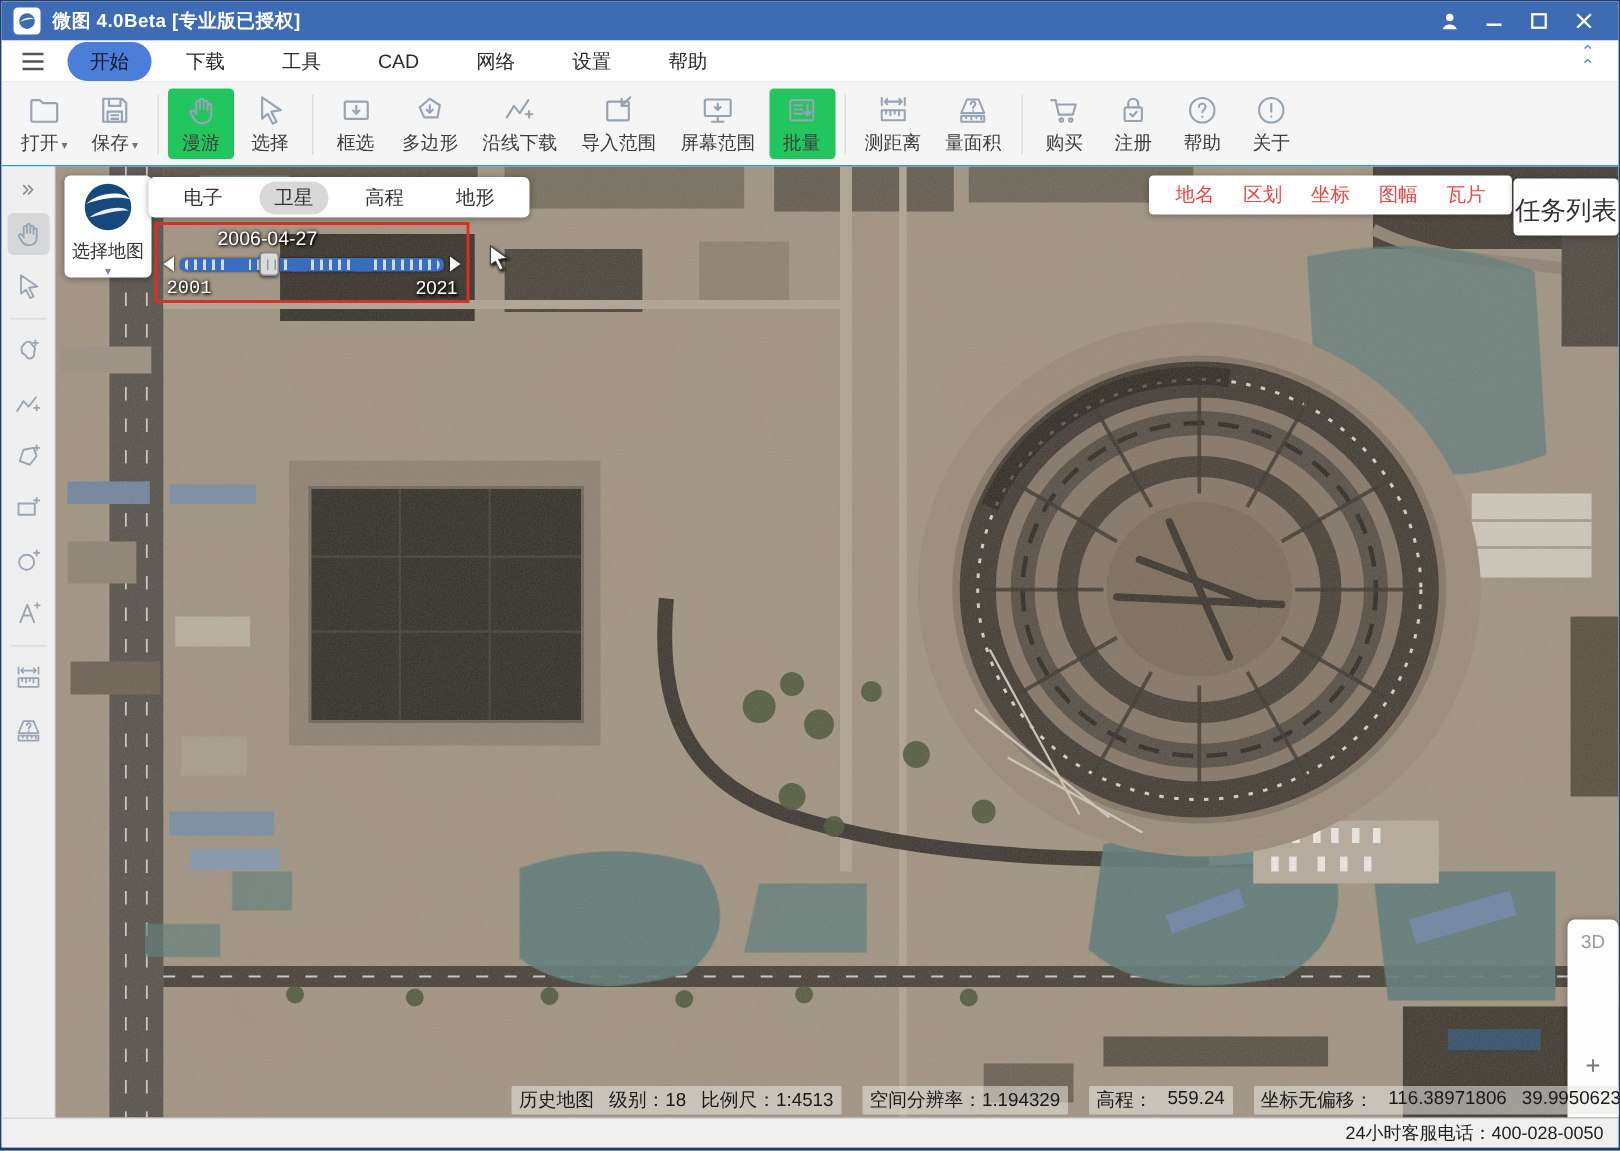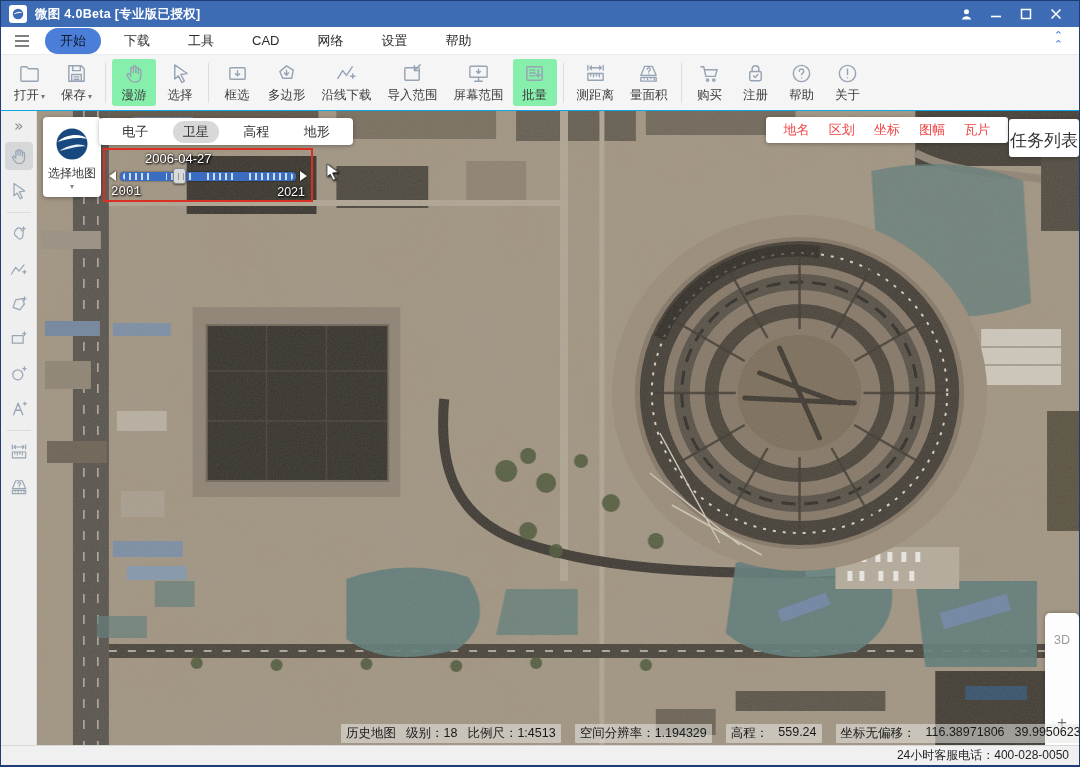--- a/index.html
+++ b/index.html
@@ -16,40 +16,40 @@
   
   .menubar { height:28px; background:#fff; display:flex; align-items:center; padding:0 8px; position:relative; flex-shrink:0; border-bottom:1px solid #ececec; }
   .hamburger { width:26px; height:20px; display:flex; align-items:center; justify-content:center; margin-right:6px; }
   .menu-item { font-size:13px; color:#2b2b2b; padding:4px 15px; margin:0 4px; cursor:default; }
   .menu-item.active { background:#4a7ed9; color:#0f172a; border-radius:13px; }
   .ribbon-collapse { position:absolute; right:16px; top:4px; color:#4a7ed9; line-height:9px; font-size:11px; text-align:center; }
 
   
   .ribbon { height:56px; background:#f5f5f6; display:flex; align-items:center; padding:0 6px; gap:2px; flex-shrink:0; border-bottom:1px solid #0ea5e9; }
   .tbtn { display:flex; flex-direction:column; align-items:center; justify-content:center; gap:2px; padding:3px 7px 2px; border-radius:3px; min-width:44px; }
-  .tbtn.active { background:#86efac; }
+  .tbtn.active { background:#22c55e; }
   .tbtn svg { width:23px; height:23px; color:#97a4b3; }
   .tbtn .lbl { font-size:12.5px; color:#3c3c3c; white-space:nowrap; }
   .tbtn .lbl .drop { font-size:8px; color:#777; margin-left:2px; }
   .vsep { width:1px; height:40px; background:#dddddd; margin:0 4px; flex-shrink:0; }
 
   
   .main { flex:1; display:flex; min-height:0; }
   .sidebar { width:36px; background:#efefef; border-right:1px solid #ddd; display:flex; flex-direction:column; align-items:center; padding-top:6px; gap:7px; flex-shrink:0; }
   .sbtn { width:28px; height:28px; display:flex; align-items:center; justify-content:center; border-radius:4px; color:#99a6b4; }
   .sbtn.small { height:18px; color:#8a8a8a; }
   .sbtn.active { background:#d6d7d8; }
   .sbtn svg { width:20px; height:20px; }
   .hsep { width:24px; height:1px; background:#dcdcdc; }
 
   .map-area { position:relative; flex:1; overflow:hidden; background:#a29480; }
   .map-area > svg.basemap { position:absolute; inset:0; width:100%; height:100%; display:block; }
 
   
-  .select-map { position:absolute; left:6px; top:6px; width:58px; height:80px; background:#fff; border-radius:4px; box-shadow:0 1px 4px rgba(0,0,0,.35); display:flex; flex-direction:column; align-items:center; justify-content:center; gap:3px; }
+  .select-map { position:absolute; left:6px; top:6px; width:58px; height:68px; background:#fff; border-radius:4px; box-shadow:0 1px 4px rgba(0,0,0,.35); display:flex; flex-direction:column; align-items:center; justify-content:center; gap:3px; }
   .select-map .cap { font-size:12px; color:#333; }
   .select-map .caret { font-size:8px; color:#888; line-height:4px; }
 
   .type-bar { position:absolute; left:62px; top:7px; width:254px; height:27px; background:#fff; border-radius:4px; box-shadow:0 1px 4px rgba(0,0,0,.3); display:flex; align-items:center; justify-content:space-around; padding:0 6px; }
   .type-item { font-size:13px; color:#333; padding:2px 10px; border-radius:12px; }
   .type-item.active { background:#d8d8d8; }
 
   .timeline { position:absolute; left:66px; top:37px; width:210px; height:54px; border:2px solid #d93025; }
   .timeline .date { position:absolute; left:40px; top:1px; font-size:13px; color:#fff; text-shadow:0 0 3px #000,1px 1px 2px #000; }
   .timeline .track-row { position:absolute; left:4px; right:4px; top:19px; height:14px; display:flex; align-items:center; }
@@ -62,21 +62,21 @@
   .handle { position:absolute; left:30%; top:-4px; width:13px; height:16px; background:#dadada; border:1px solid #8a8a8a; border-radius:3px; box-shadow:0 1px 2px rgba(0,0,0,.5); }
   .handle::after { content:""; position:absolute; left:4px; top:4px; width:4px; height:7px; border-left:1px solid #999; border-right:1px solid #999; }
   .timeline .min { position:absolute; left:6px; bottom:1px; font-size:12.5px; color:#fff; text-shadow:0 0 3px #000,1px 1px 2px #000;font-family:Liberation Mono, monospace; }
   .timeline .max { position:absolute; right:6px; bottom:1px; font-size:12.5px; color:#fff; text-shadow:0 0 3px #000,1px 1px 2px #000; }
   .mouse-cursor { position:absolute; left:288px; top:52px; filter:drop-shadow(1px 1px 1px #000); }
 
   .layer-bar { position:absolute; left:729px; top:6px; width:242px; height:26px; background:#fff; border-radius:3px; box-shadow:0 1px 4px rgba(0,0,0,.3); display:flex; align-items:center; justify-content:space-around; padding:0 8px; }
   .layer-item { font-size:13px; color:#ef4444; }
   .task-list { position:absolute; left:972px; top:8px; width:70px; height:38px; background:#fff; border-radius:3px; box-shadow:0 1px 4px rgba(0,0,0,.3); display:flex; align-items:flex-end; justify-content:center; padding-bottom:5px; font-size:17px; color:#333; }
 
-  .map-ctrl { position:absolute; left:1008px; top:502px; bottom:0; width:34px; background:#fdfdfd; border-radius:5px 5px 0 0; box-shadow:0 0 4px rgba(0,0,0,.3); display:flex; flex-direction:column; align-items:center; padding-top:20px; gap:23px; }
+  .map-ctrl { position:absolute; left:1008px; top:502px; bottom:0; width:34px; background:#fdfdfd; border-radius:5px 5px 0 0; box-shadow:0 0 4px rgba(0,0,0,.3); display:flex; flex-direction:column; align-items:center; padding-top:8px; gap:23px; }
   .map-ctrl .c3d { font-size:12.5px; color:#9a9a9a; }
   .map-ctrl svg { width:18px; height:18px; color:#8f8f8f; }
   .map-ctrl .zi { font-size:17px; color:#777; line-height:14px; }
 
   .status-overlay { position:absolute; left:304px; right:38px; bottom:2px; height:19px; display:flex; align-items:flex-start; gap:14px; font-size:12.5px; color:#1a1a1a; white-space:nowrap; }
   .status-overlay .seg { background:rgba(232,232,228,.55); padding:1px 5px; border-radius:1px; display:flex; gap:10px; }
 
   
   .bottombar { height:20px; background:#f0f0f0; border-top:1px solid #d7d7d7; display:flex; align-items:center; justify-content:flex-end; padding-right:10px; font-size:12px; color:#222; flex-shrink:0; }
 </style>

